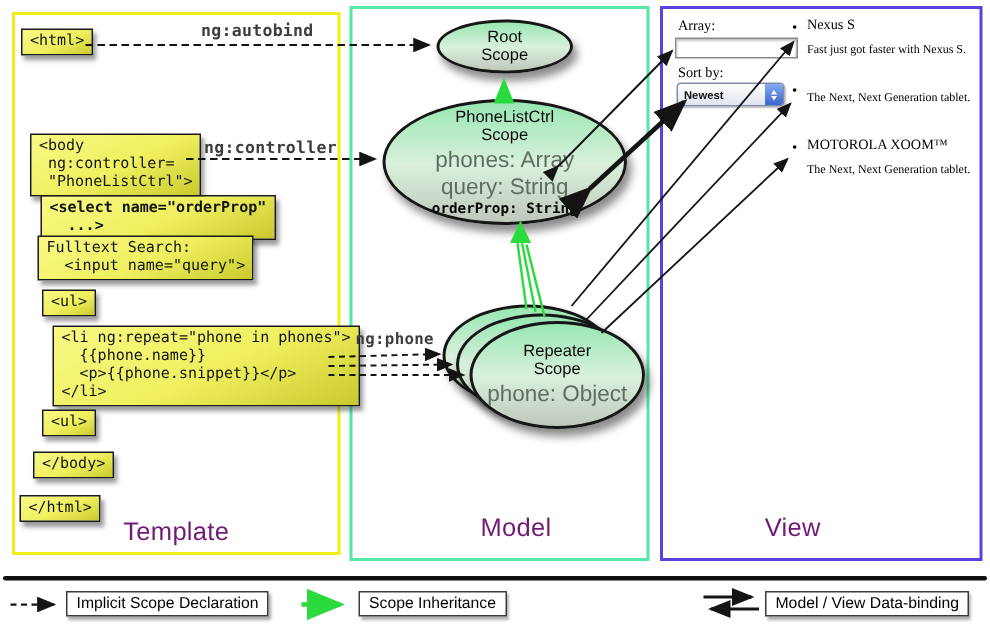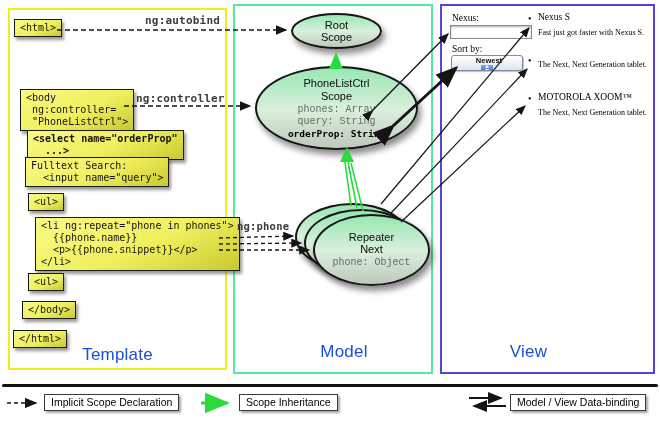--- a/index.html
+++ b/index.html
@@ -4,21 +4,21 @@
 <style>
   html,body{margin:0;padding:0;background:#fff;}
   #canvas{position:relative;width:660px;height:421px;background:#fff;overflow:hidden;
           font-family:"Liberation Sans",sans-serif;}
 
   
   .col{position:absolute;background:#fff;border:2px solid;box-sizing:border-box;}
   #col-template{left:8px;top:8px;width:219px;height:362px;border-color:#f0ee14;}
   #col-model{left:233px;top:4px;width:200px;height:370px;border-color:#55e8a5;}
   #col-view{left:440px;top:4px;width:215px;height:370px;border-color:#5940e0;}
-  .col-label{position:absolute;text-align:center;font-size:17px;color:#1d4ed8;letter-spacing:.2px;}
+  .col-label{position:absolute;text-align:center;font-size:17px;color:#701a75;letter-spacing:.2px;}
   #lbl-template{left:8px;top:345px;width:219px;}
   #lbl-model{left:221px;top:342px;width:176px;padding-left:35px;}
   #lbl-view{left:440px;top:342px;width:177px;}
 
   
   .codebox{position:absolute;white-space:pre;font-family:"DejaVu Sans Mono",monospace;
            font-size:10px;line-height:1.2;color:#141414;padding:2px 5px;
            background:linear-gradient(155deg,#f9f985 0%,#efef5e 55%,#c9c92e 100%);
            border:1px solid #1a1a1a;box-shadow:2px 3px 3px rgba(70,70,70,.55);}
   .codebox.bold{font-weight:bold;}
@@ -26,35 +26,35 @@
   .nglabel{position:absolute;font-family:"DejaVu Sans Mono",monospace;font-size:11px;
            color:#3d3d3d;font-weight:bold;letter-spacing:.2px;}
 
   
   .ellipse{position:absolute;border-radius:50%;border:2px solid #161616;box-sizing:border-box;
            background:linear-gradient(180deg,#99e7b2 0%,#d9f0dc 52%,#bfc8bc 100%);
            box-shadow:3px 5px 6px rgba(0,0,0,.45);
            display:flex;flex-direction:column;align-items:center;justify-content:center;
            text-align:center;}
   .scope-title{white-space:pre;font-size:11px;line-height:1.12;color:#0a0a0a;}
-  .scope-props{white-space:pre;font-family:Liberation Mono, monospace;font-size:10px;
+  .scope-props{white-space:pre;font-family:Liberation Sans, sans-serif;font-size:15px;
                line-height:1.18;color:#5f6e61;margin-top:2px;}
   .scope-prop-bold{white-space:pre;font-family:"DejaVu Sans Mono",monospace;font-size:9.5px;
                    font-weight:bold;color:#000;}
 
   
   .viewtext{position:absolute;font-family:"Liberation Serif",serif;color:#000;}
   #search-label{left:452px;top:13px;font-size:9.5px;}
   #search-input{position:absolute;left:450px;top:25px;width:76px;height:12px;background:#fff;
                 border:1px solid #8a8a8a;box-shadow:inset 0 1px 2px rgba(0,0,0,.3);
                 font-size:9px;padding:0 2px;box-sizing:content-box;}
   #sort-label{left:452px;top:44px;font-size:9.5px;}
   #sort-select{position:absolute;left:451px;top:55px;width:70px;height:14px;display:flex;
                align-items:center;border:1px solid #7d8da5;border-radius:3px;overflow:hidden;
-               background:linear-gradient(180deg,#ffffff,#dfe5ee);box-shadow:1px 1px 1px rgba(0,0,0,.25);flex-direction:column;}
+               background:linear-gradient(180deg,#ffffff,#dfe5ee);box-shadow:1px 1px 1px rgba(0,0,0,.25);}
   #sort-select .sel-text{flex:1;font-size:7.5px;font-weight:bold;padding-left:4px;color:#111;
                font-family:"Liberation Sans",sans-serif;}
   #sort-select .stepper{width:12px;height:100%;display:flex;flex-direction:column;align-items:center;
                justify-content:center;gap:1px;background:linear-gradient(180deg,#86aaf2,#3c66cc);}
   .tri-up{width:0;height:0;border-left:2.5px solid transparent;border-right:2.5px solid transparent;
           border-bottom:3px solid #fff;}
   .tri-down{width:0;height:0;border-left:2.5px solid transparent;border-right:2.5px solid transparent;
           border-top:3px solid #fff;}
 
   .view-item{position:absolute;left:527px;width:128px;}
@@ -92,46 +92,46 @@
   &lt;input name="query"&gt;</div>
   <div class="codebox" style="left:28px;top:193px;">&lt;ul&gt;</div>
   <div class="codebox" style="left:35px;top:217px;">&lt;li ng:repeat="phone in phones"&gt;
   {{phone.name}}
   &lt;p&gt;{{phone.snippet}}&lt;/p&gt;
 &lt;/li&gt;</div>
   <div class="codebox" style="left:28px;top:273px;">&lt;ul&gt;</div>
   <div class="codebox" style="left:22px;top:301px;">&lt;/body&gt;</div>
   <div class="codebox" style="left:13px;top:330px;">&lt;/html&gt;</div>
 
-  <div class="nglabel" style="left:145px;top:14px;">ng:autobind</div>
+  <div class="nglabel" style="left:134px;top:14px;">ng:autobind</div>
   <div class="nglabel" style="left:136px;top:92px;">ng:controller</div>
   <div class="nglabel" style="left:237px;top:220px;font-size:10.5px;">ng:phone</div>
 
   <div class="ellipse" style="left:291px;top:13px;width:91px;height:36px;">
     <div class="scope-title">Root
 Scope</div>
   </div>
 
   <div class="ellipse" style="left:255px;top:66px;width:163px;height:84px;">
     <div class="scope-title">PhoneListCtrl
 Scope</div>
     <div class="scope-props">phones: Array
 query: String</div>
     <div class="scope-prop-bold">orderProp: String</div>
   </div>
 
   <div class="ellipse" style="left:295px;top:203px;width:114px;height:68px;"></div>
   <div class="ellipse" style="left:304px;top:209px;width:114px;height:68px;"></div>
   <div class="ellipse" style="left:313px;top:214px;width:117px;height:72px;">
     <div class="scope-title">Repeater
-Next</div>
+Scope</div>
     <div class="scope-props">phone: Object</div>
   </div>
 
-  <div class="viewtext" id="search-label">Nexus:</div>
+  <div class="viewtext" id="search-label">Array:</div>
   <input id="search-input" readonly="" value="" style="">
   <div class="viewtext" id="sort-label">Sort by:</div>
   <div id="sort-select">
     <span class="sel-text">Newest</span>
     <span class="stepper">
         <span class="tri-up"></span>
         <span class="tri-down"></span>
       </span>
   </div>
 

